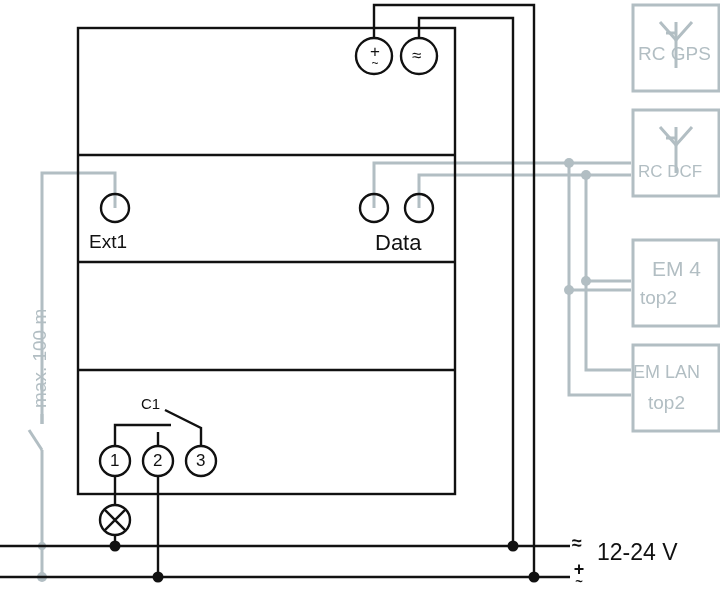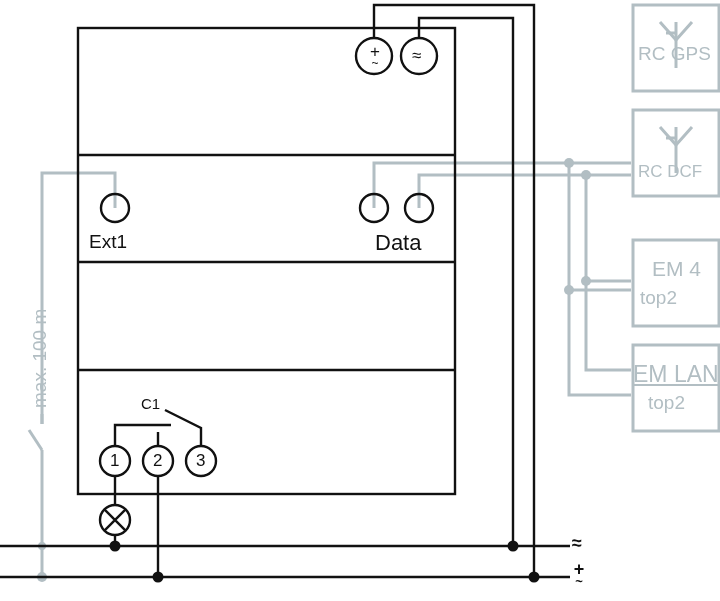--- a/index.html
+++ b/index.html
@@ -162,22 +162,23 @@
   <div class="lbl lbl-dark" style="left:196px; top:452px; font-size:17px;">3</div>
 
   <div class="lbl lbl-gray vert-label" style="left:30px; top:408px; font-size:19px;">max. 100 m</div>
 
   <div class="lbl lbl-gray" style="left:638px; top:44px; font-size:19px;">RC GPS</div>
   <div class="lbl lbl-gray" style="left:638px; top:163px; font-size:17px;">RC DCF</div>
 
   <div class="lbl lbl-gray" style="left:652px; top:258px; font-size:21px;">EM 4</div>
   <div class="lbl lbl-gray" style="left:640px; top:288px; font-size:19px;">top2</div>
 
-  <div class="lbl lbl-gray" style="left:633px; top:363px; font-size:23px;text-decoration:underline;">EM LAN</div>
+  <div class="lbl lbl-gray" style="left:633px; top:363px; font-size:18px;">EM LAN</div>
   <div class="lbl lbl-gray" style="left:648px; top:393px; font-size:19px;">top2</div>
 
   <div class="lbl lbl-dark" style="left:572px; top:534px; font-size:18px; font-weight:bold;">≈</div>
   <div class="sym-stack" style="left:570px; top:562px; width:18px; font-size:18px; font-weight:bold;">
     <span>+</span>
     <span style="font-size:13px;">~</span>
   </div>
+  <div class="lbl lbl-dark" style="left:597px; top:541px; font-size:23px;">12-24 V</div>
 
 </div>
 
 </body></html>

